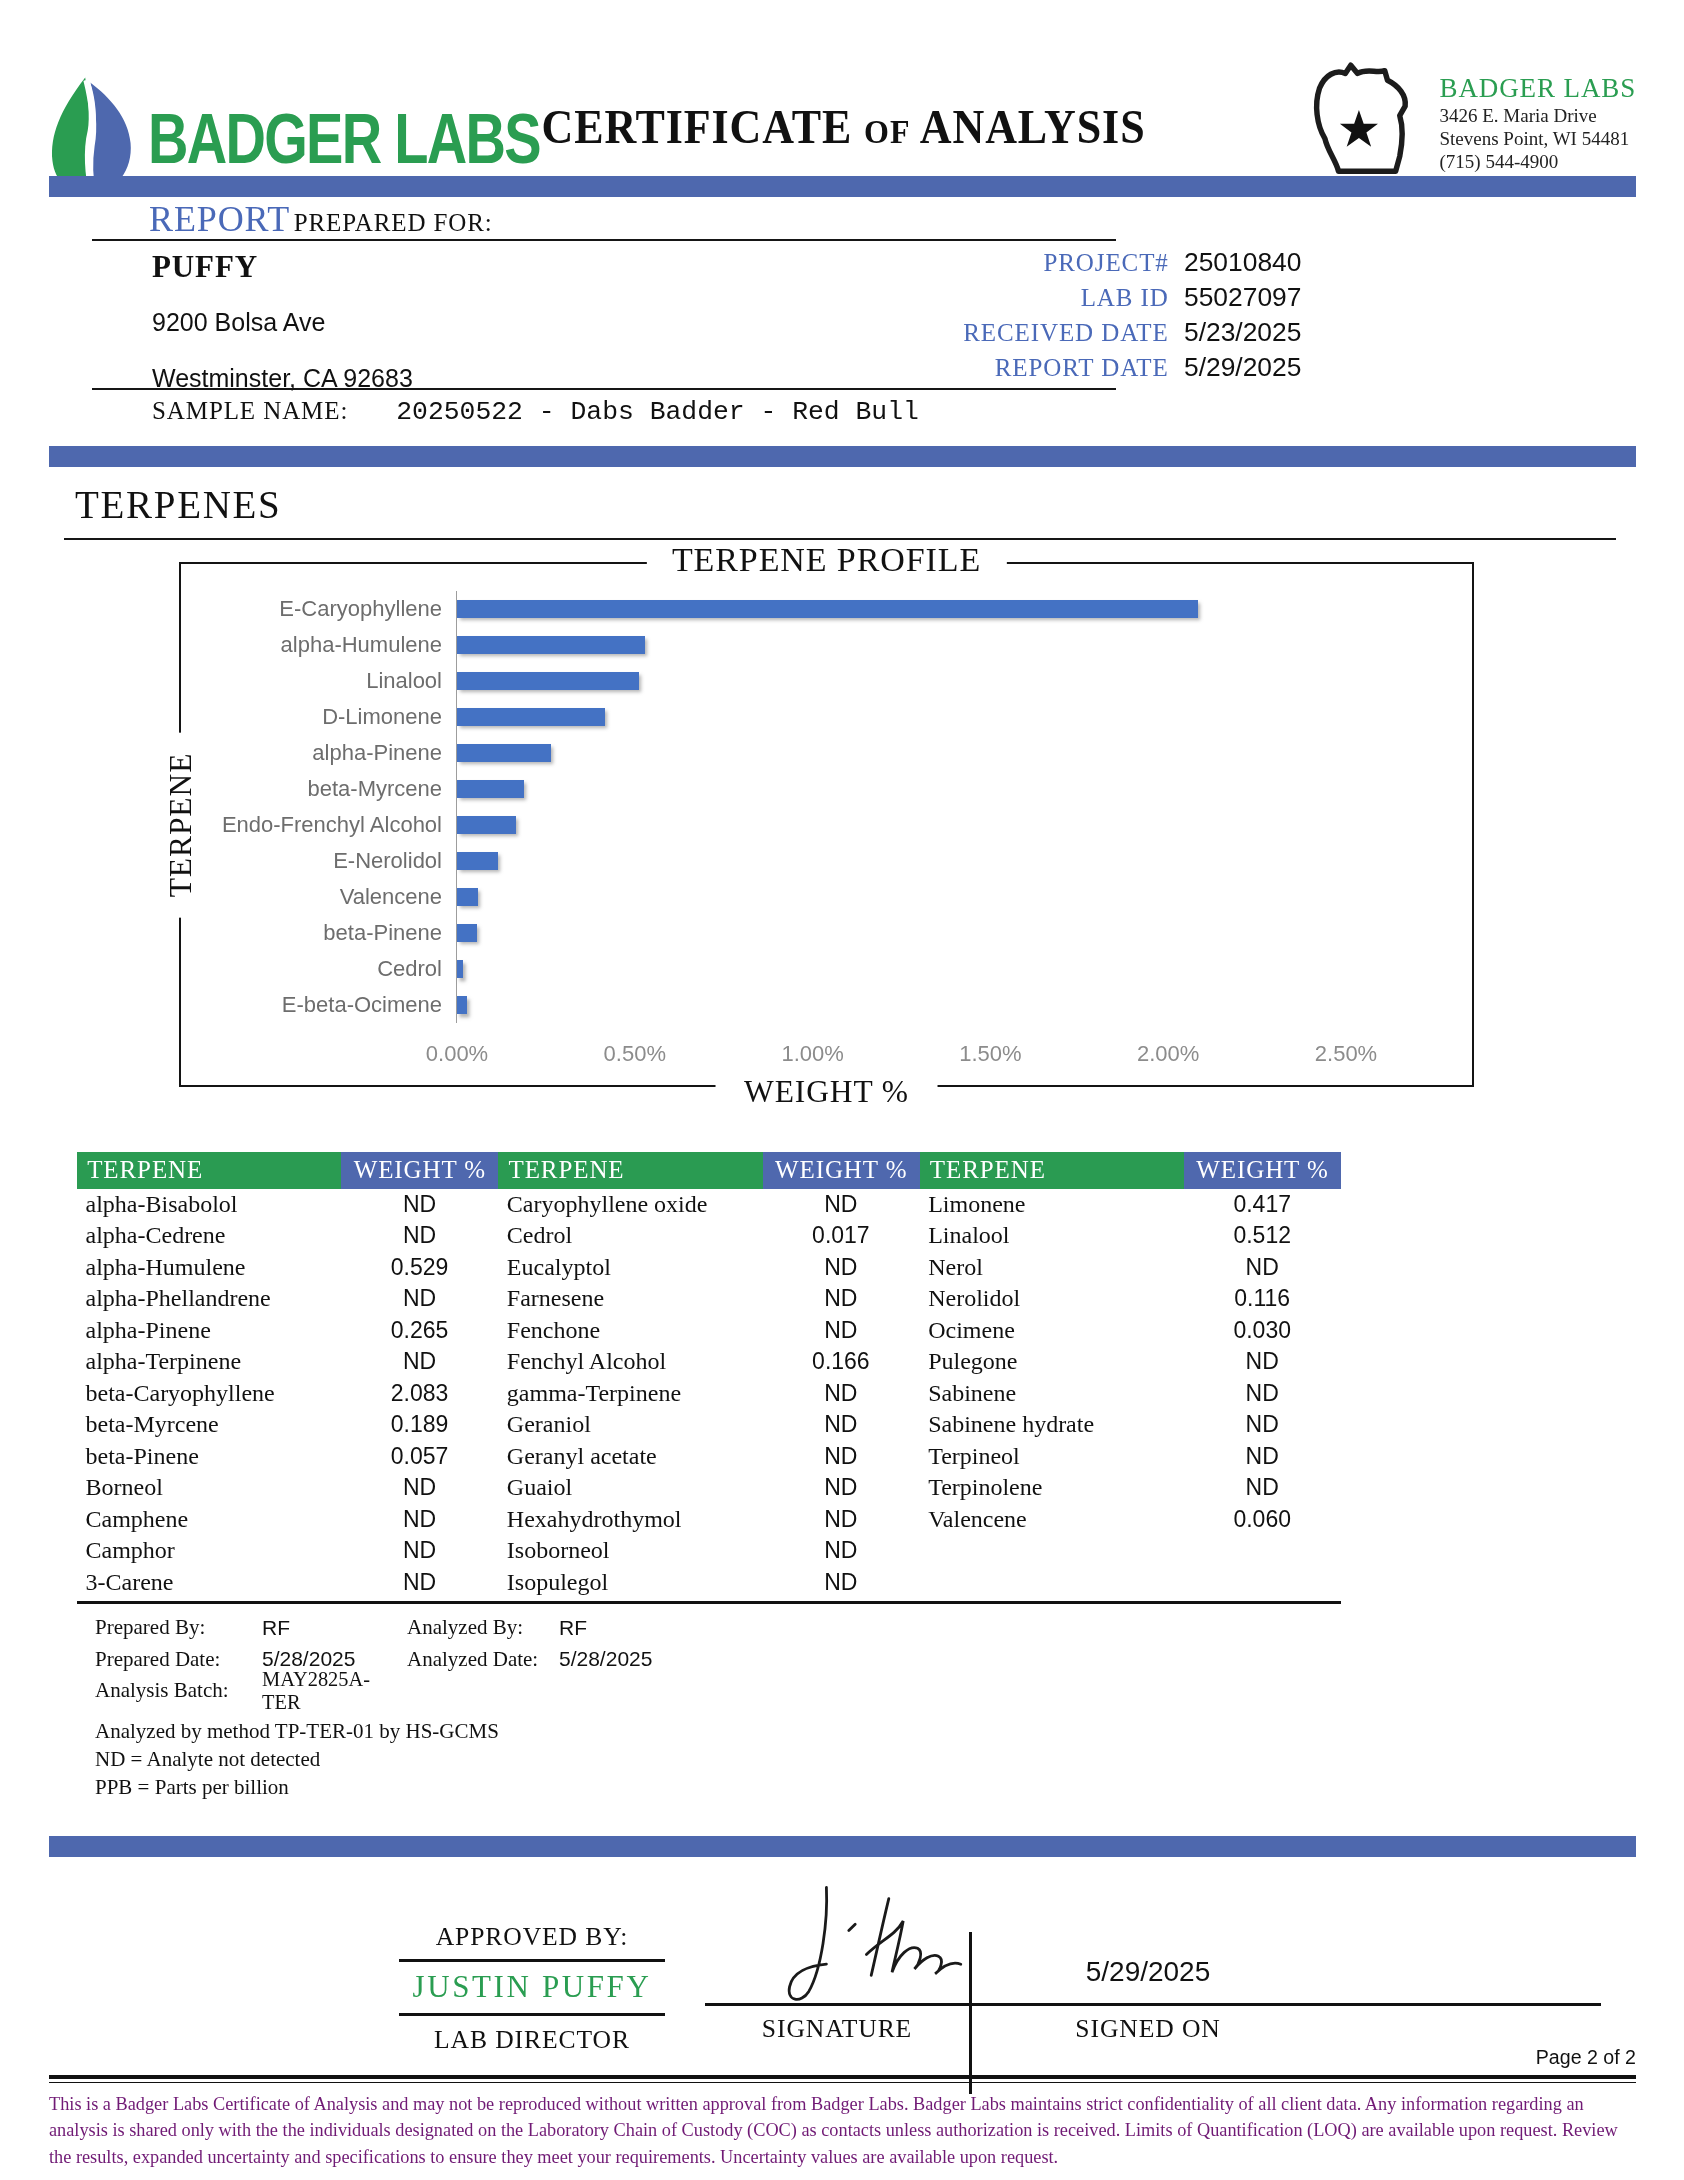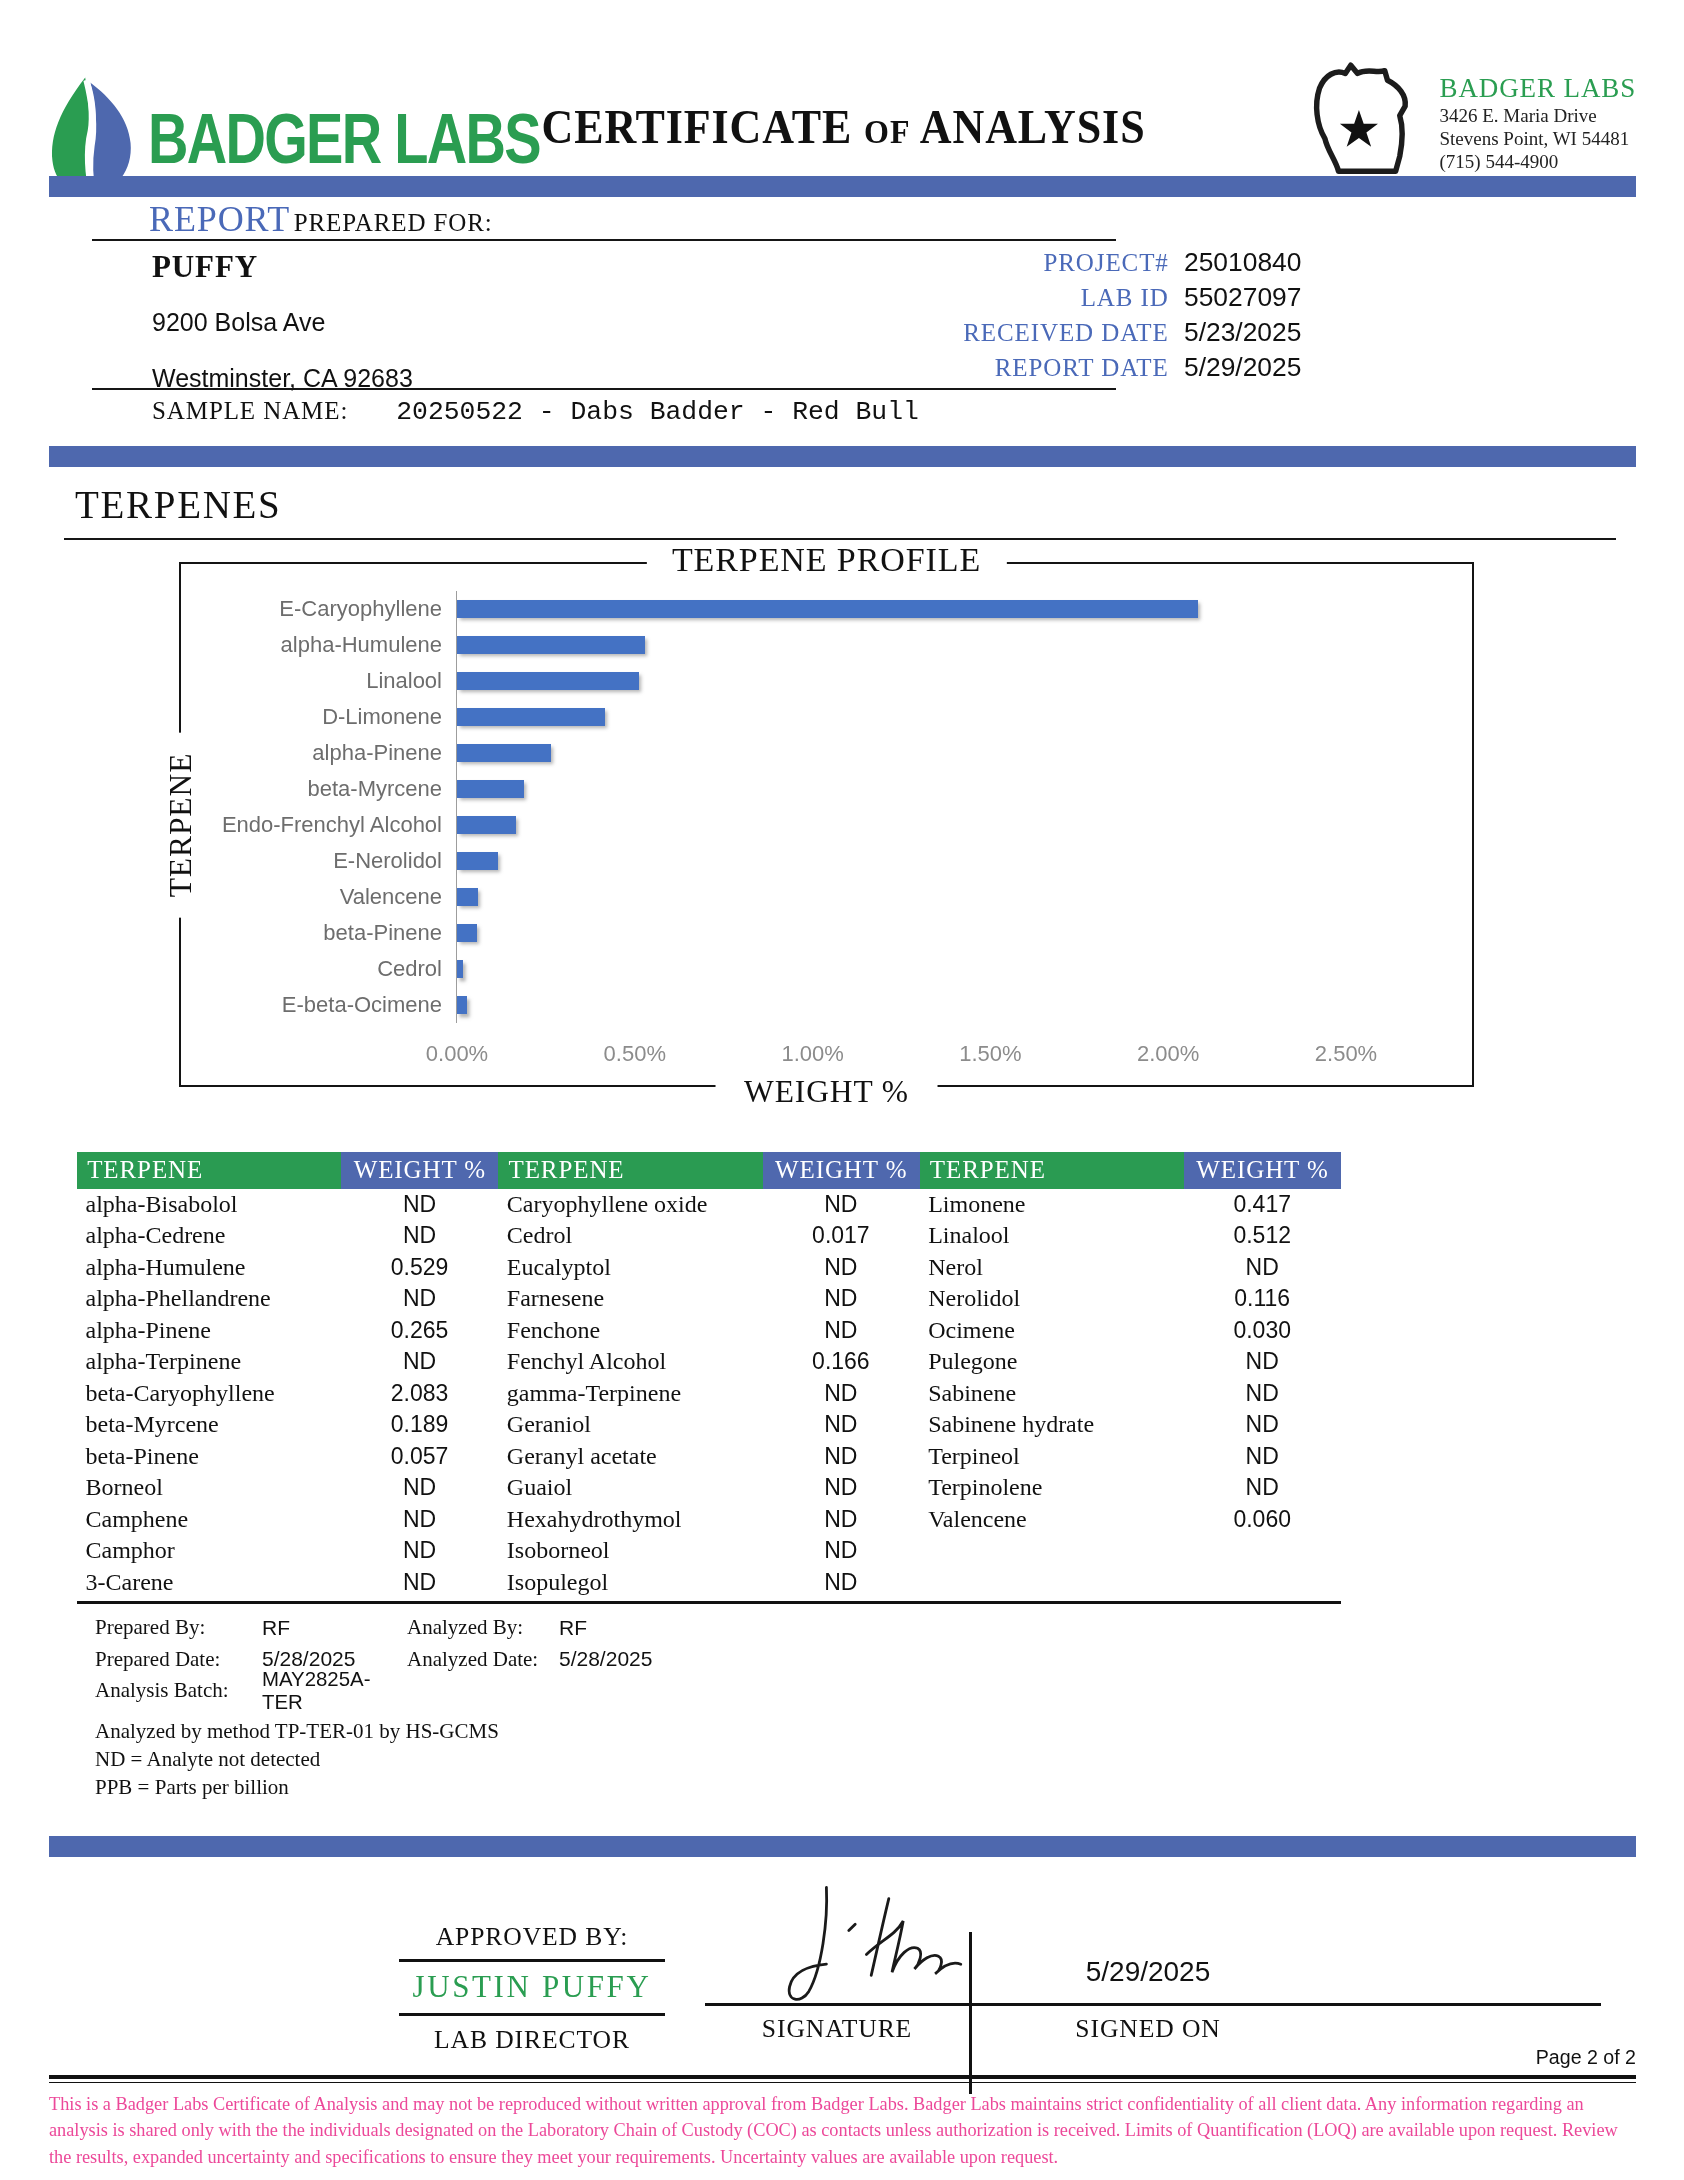--- a/index.html
+++ b/index.html
@@ -76,42 +76,42 @@
   .td-name{flex:1.62;padding-left:8.5px;font-size:24px;white-space:nowrap;}
   .td-val{flex:1;text-align:center;font-family:"Liberation Sans",sans-serif;font-size:23px;}
 
   
   #prep{position:absolute;left:95px;top:1612px;}
   .prep-row{display:flex;height:31.5px;align-items:center;font-size:21px;}
   .p-label1{width:167px;}
   .p-value1{width:145px;font-family:"Liberation Sans",sans-serif;}
   .p-label2{width:152px;}
   .p-value2{font-family:"Liberation Sans",sans-serif;}
-  .p-mono{font-family:Liberation Sans, sans-serif;letter-spacing:0px;font-size:20.4px;}
+  .p-mono{font-family:Liberation Serif, serif;letter-spacing:0px;font-size:20.4px;}
   .prep-notes{margin-top:10.2px;font-size:21px;line-height:28px;}
 
   
   .appr-col{position:absolute;left:399px;top:1922px;width:266px;text-align:center;}
   .appr-label{font-size:25.6px;letter-spacing:0.9px;padding-bottom:6.8px;border-bottom:3.4px solid #111;}
   .appr-name{font-size:31px;letter-spacing:2.6px;color:#2a9d51;padding:6.8px 0 8.5px 0;border-bottom:3.4px solid #111;}
   .appr-role{font-size:25.6px;letter-spacing:0.9px;padding-top:8.5px;}
   #sig-line{position:absolute;left:705px;top:2003px;width:896px;border-top:3.4px solid #111;}
   #sig-vline{position:absolute;left:969px;top:1932px;height:162px;border-left:3.4px solid #111;}
   #sig-svg{position:absolute;left:724px;top:1881px;width:256px;height:136px;}
   .sig-label{position:absolute;top:2014px;font-size:25.6px;letter-spacing:0.9px;}
   #label-signature{left:705px;width:264px;text-align:center;}
   #label-signedon{left:969px;width:358px;text-align:center;}
   #signed-date{position:absolute;left:969px;top:1956px;width:358px;text-align:center;
                font-family:"Liberation Sans",sans-serif;font-size:28px;}
 
   
   #page-num{position:absolute;right:49px;top:2046px;font-family:"Liberation Sans",sans-serif;font-size:19.6px;}
   #foot-rule{position:absolute;left:49px;width:1587px;top:2075px;height:3.4px;
              border-top:4.3px solid #111;border-bottom:1.7px solid #111;}
-  #disclaimer{position:absolute;left:49px;top:2091px;width:1589px;font-size:18.3px;line-height:26.4px;color:#ec4899;}
+  #disclaimer{position:absolute;left:49px;top:2091px;width:1589px;font-size:18.3px;line-height:26.4px;color:#701a75;}
 </style>
 </head>
 <body>
 
 <div class="page">
 
   <div class="logo-wrap">
     <svg class="logo-leaf" viewBox="0 0 70 100">
       <path d="M30 2 C 10 28, 2 48, 4 68 C 6 86, 20 96, 33 94 C 30 80, 28 60, 32 44 C 34 34, 32 16, 30 2 Z" fill="#2a9d51"></path>
       <path d="M34 6 C 50 18, 64 34, 66 54 C 68 76, 54 92, 38 95 C 34 82, 33 64, 37 48 C 40 34, 38 18, 34 6 Z" fill="#4e68ae"></path>

